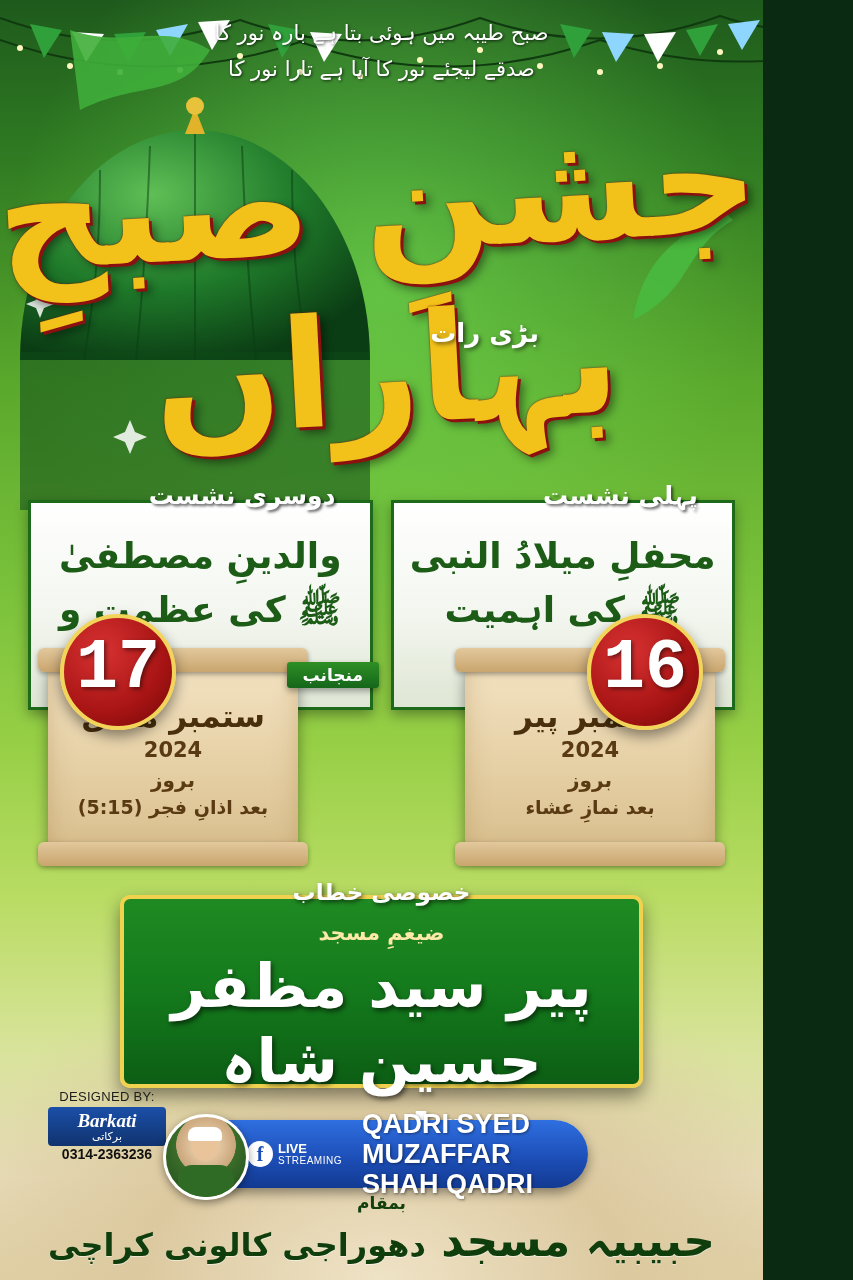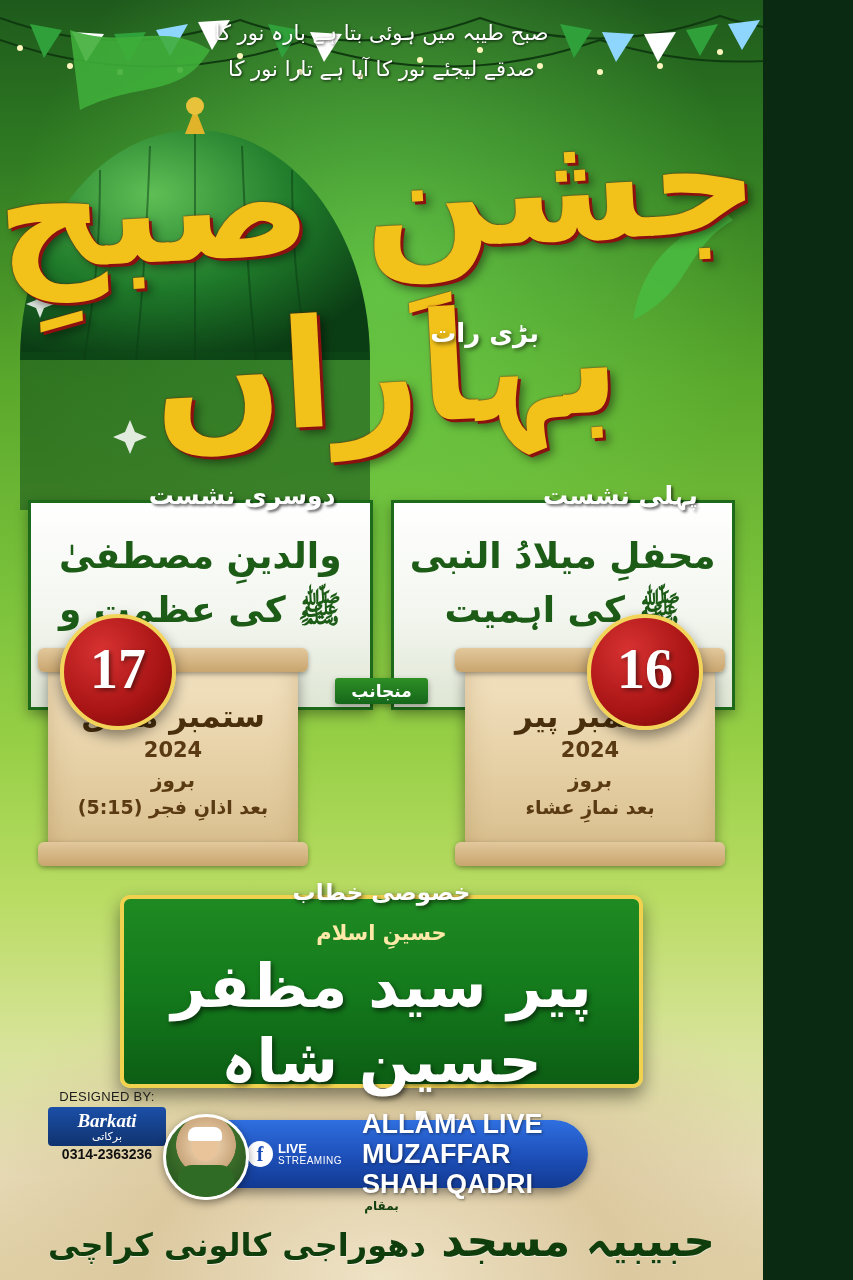--- a/index.html
+++ b/index.html
@@ -186,36 +186,36 @@
   .daybadge {
     position: absolute;
     top: -26px;
     width: 108px;
     height: 108px;
     border-radius: 50%;
     background: radial-gradient(circle at 35% 30%, #d83232 0%, #a81414 60%, #720808 100%);
     border: 4px solid #f2d45a;
     box-shadow: 0 6px 14px rgba(0,0,0,0.45);
     color: #ffffff;
-    font-family: Liberation Serif, serif;
-    font-size: 56px;
+    font-family: Liberation Mono, monospace;
+    font-size: 70px;
     font-weight: bold;
     line-height: 102px;
     text-align: center;
     text-shadow: 2px 2px 4px rgba(0,0,0,0.5);
   }
   .daybadge-right { right: 30px; }
   .daybadge-left { left: 30px; }
   .center-tag {
     position: absolute;
     left: 50%;
     transform: translateX(-50%);
-    top: 38px;
+    top: 22px;
     width: 190px;
-    text-align: center;
+    text-align: left;
     direction: rtl;
   }
   .center-ribbon {
     display: inline-block;
     background: linear-gradient(180deg, #2e8f25, #15661a);
     color: #ffffff;
     font-family: "DejaVu Sans", sans-serif;
     font-size: 17px;
     font-weight: bold;
     padding: 3px 16px;
@@ -403,21 +403,21 @@
   
   .venue {
     position: absolute;
     left: 0; right: 0;
     bottom: 10px;
     text-align: center;
     direction: rtl;
   }
   .venue-mark {
     font-family: "DejaVu Sans", sans-serif;
-    font-size: 12px;
+    font-size: 17px;
     color: #13400f;
     font-weight: bold;
     margin-bottom: -2px;
   }
   .venue-name {
     font-family: "DejaVu Sans", sans-serif;
     font-size: 44px;
     font-weight: bold;
     color: #0f3d0c;
     line-height: 1.35;
@@ -544,21 +544,21 @@
     </div>
     <div class="daybadge daybadge-left">17</div>
 
     <div class="center-tag">
       <div class="center-ribbon">منجانب</div>
     </div>
   </div>
 
   <div class="speaker-panel">
     <div class="speaker-kicker">خصوصی خطاب</div>
-    <div class="speaker-pre">حسینِ اسلام</div>
+    <div class="speaker-pre">ضیغمِ مسجد</div>
     <div class="speaker-name">پیر سید مظفر حسین شاہ قادری</div>
   </div>
 
   <div class="designer">
     <div class="designer-label">DESIGNED BY:</div>
     <div class="designer-logo">
       <div class="brand">Barkati</div>
       <div class="brand-ur">برکاتی</div>
     </div>
     <div class="designer-phone">0314-2363236</div>
@@ -571,21 +571,21 @@
       <div class="cap"></div>
     </div>
     <div class="fb-badge">
       <div class="fb-circle">f</div>
       <div class="fb-live">
         <div>LIVE</div>
         <div class="small">STREAMING</div>
       </div>
     </div>
     <div class="live-name">
-      <div>ALLAMA LIVE</div>
+      <div>QADRI SYED</div>
       <div>MUZAFFAR SHAH QADRI</div>
     </div>
   </div>
 
   <div class="venue">
     <div class="venue-mark">بمقام</div>
     <div class="venue-name">
       <span>حبیبیہ مسجد</span>
       <span class="venue-area">دھوراجی کالونی کراچی</span>
     </div>

